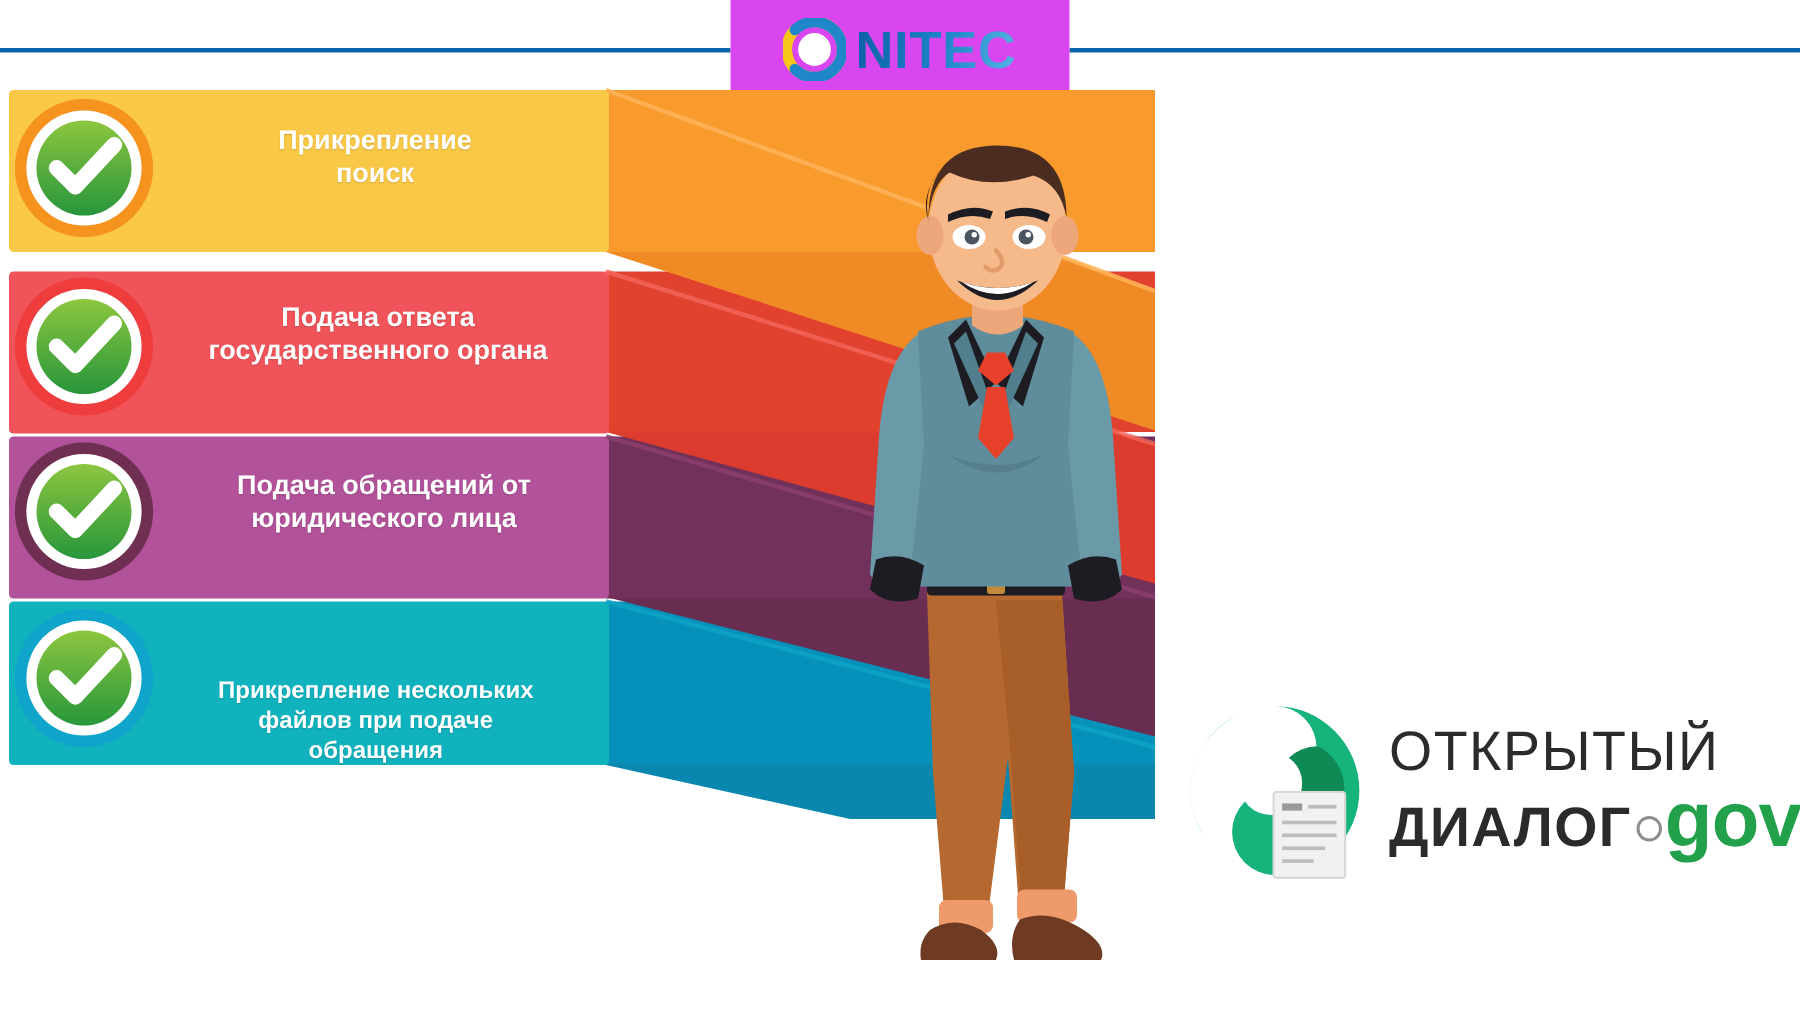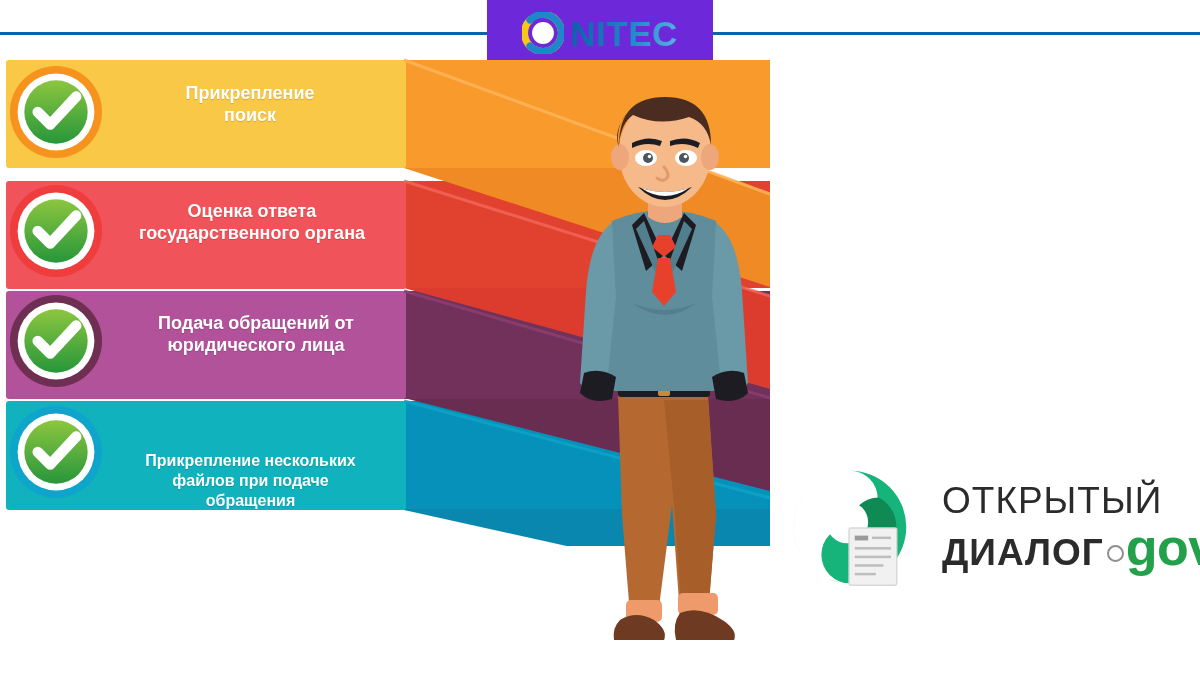--- a/index.html
+++ b/index.html
@@ -11,21 +11,21 @@
     overflow:hidden;
   }
   #stage{position:relative;width:1200px;height:675px;background:#fff;overflow:hidden;}
 
   
   .rule{position:absolute;height:3px;background:#0b63a8;top:32px;}
   .rule.left{left:0;width:487px;}
   .rule.right{left:713px;width:487px;}
 
   .brand{position:absolute;left:487px;top:0;width:226px;height:66px;
-         display:flex;align-items:center;justify-content:center;gap:6px;background:#6d28d9;}
+         display:flex;align-items:center;justify-content:center;gap:6px;background:#d946ef;}
   .brand-mark{width:42px;height:42px;flex:0 0 auto;}
   .brand-word{font-size:35px;font-weight:bold;letter-spacing:.5px;
         color:#0e6cb0;line-height:1;
         background:linear-gradient(100deg,#0a5fa5 0%,#1f86c9 55%,#57b4e4 100%);
         -webkit-background-clip:text;background-clip:text;color:transparent;
         -webkit-text-fill-color:transparent;}
 
   
   .ribbons{position:absolute;left:0;top:46px;width:800px;height:500px;}
   .ribbon-svg{position:absolute;left:0;top:0;}
@@ -43,21 +43,21 @@
   }
 
   
   .badge{position:absolute;width:96px;height:96px;}
 
   
   .person{position:absolute;left:540px;top:95px;width:250px;height:565px;}
 
   
   .odlogo{position:absolute;left:788px;top:462px;width:382px;height:132px;
-          display:flex;align-items:center;gap:30px;}
+          display:flex;align-items:center;gap:14px;}
   .odlogo-mark{width:124px;height:126px;flex:0 0 auto;}
   .odlogo-text{display:flex;flex-direction:column;justify-content:center;line-height:1.06;}
   .od-line1{font-size:37px;letter-spacing:1px;color:#2b2b2b;font-weight:400;}
   .od-line2{display:flex;align-items:baseline;}
   .od-dialog{font-size:37px;letter-spacing:1px;color:#2b2b2b;font-weight:700;}
   .od-dot{display:inline-block;width:13px;height:13px;border-radius:50%;
           border:2.5px solid #8e8e8e;margin:0 2px 0 3px;position:relative;top:-3px;}
   .od-gov{font-size:52px;font-weight:bold;color:#22a04a;letter-spacing:-.5px;}
 </style>
 </head>
@@ -110,21 +110,21 @@
       <path d="M404 14 L770 148" stroke="#ffb357" stroke-width="3" fill="none" opacity=".9"></path>
       <path d="M404 135 L770 250" stroke="#f4675a" stroke-width="3" fill="none" opacity=".8"></path>
       <path d="M404 245 L770 352" stroke="#8d4070" stroke-width="3" fill="none" opacity=".8"></path>
       <path d="M404 355 L770 452" stroke="#0ea3c6" stroke-width="3" fill="none" opacity=".85"></path>
     </svg>
   </div>
 
   <div class="bar-label" style="left:100px;top:82px;width:300px;font-size:18px;">Прикрепление
 поиск</div>
 
-  <div class="bar-label" style="left:92px;top:200px;width:320px;font-size:18px;">Оценка ответа
+  <div class="bar-label" style="left:92px;top:200px;width:320px;font-size:18px;">Подача ответа
 государственного органа</div>
 
   <div class="bar-label" style="left:100px;top:312px;width:312px;font-size:18px;">Подача обращений от
 юридического лица</div>
 
   <div class="bar-label" style="left:88px;top:415px;width:325px;font-size:16px;margin-top:36px;">Прикрепление нескольких
 файлов при подаче
 обращения</div>
 
   <svg class="badge" style="left:8px;top:64px;" viewBox="0 0 100 100">

